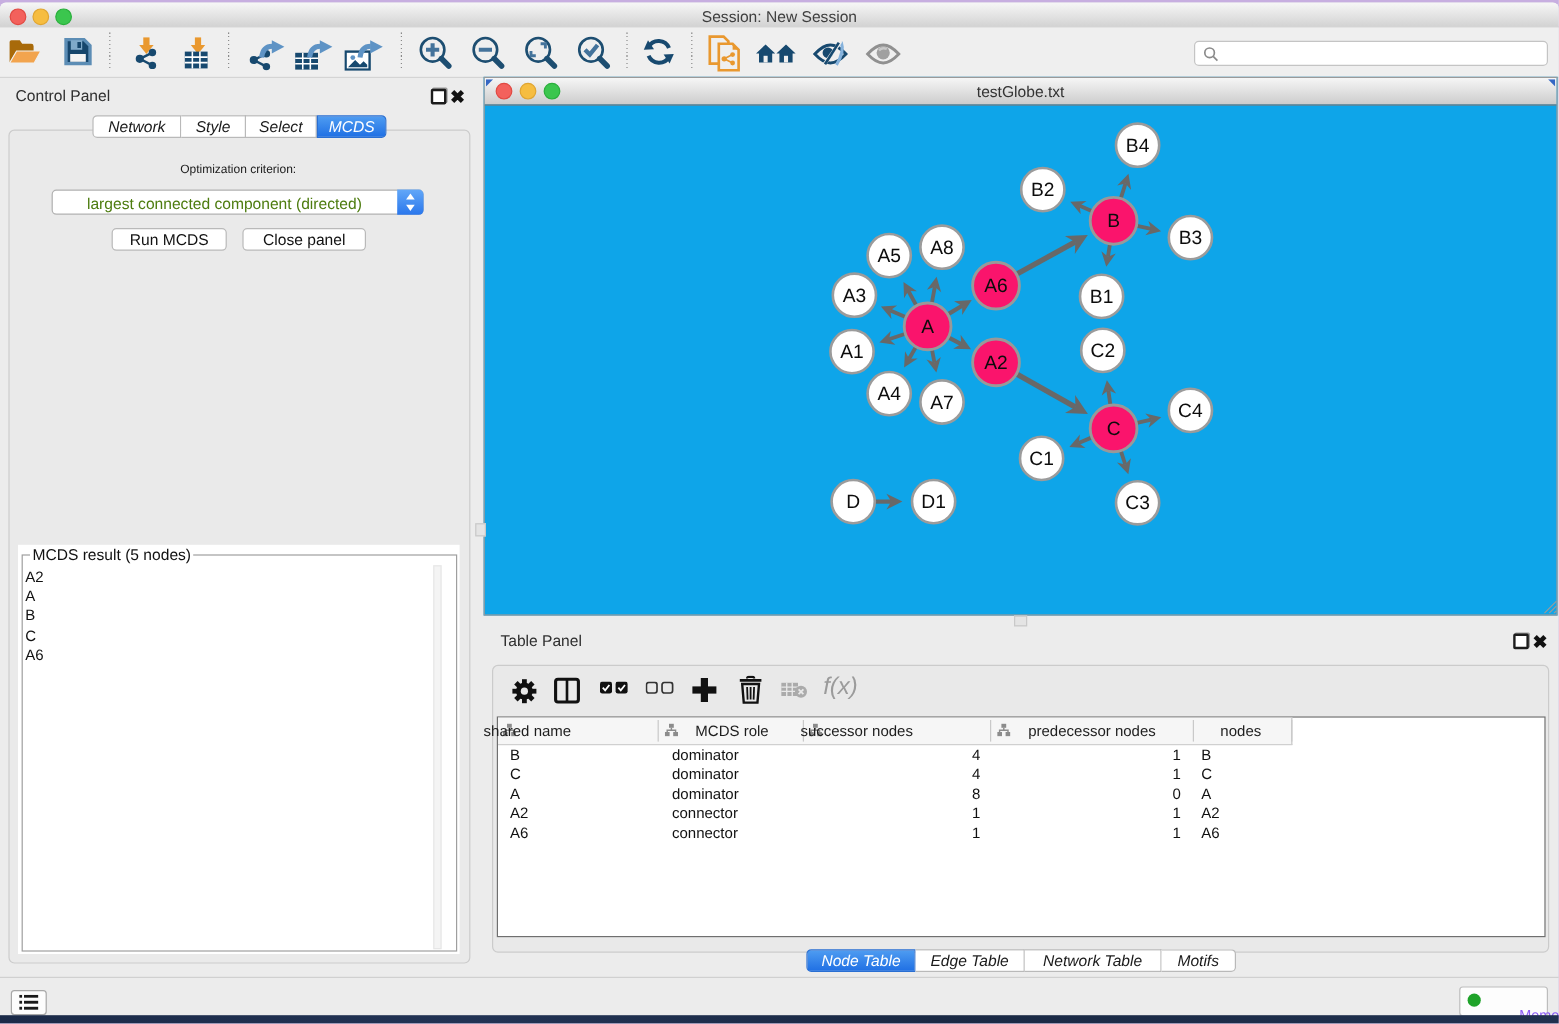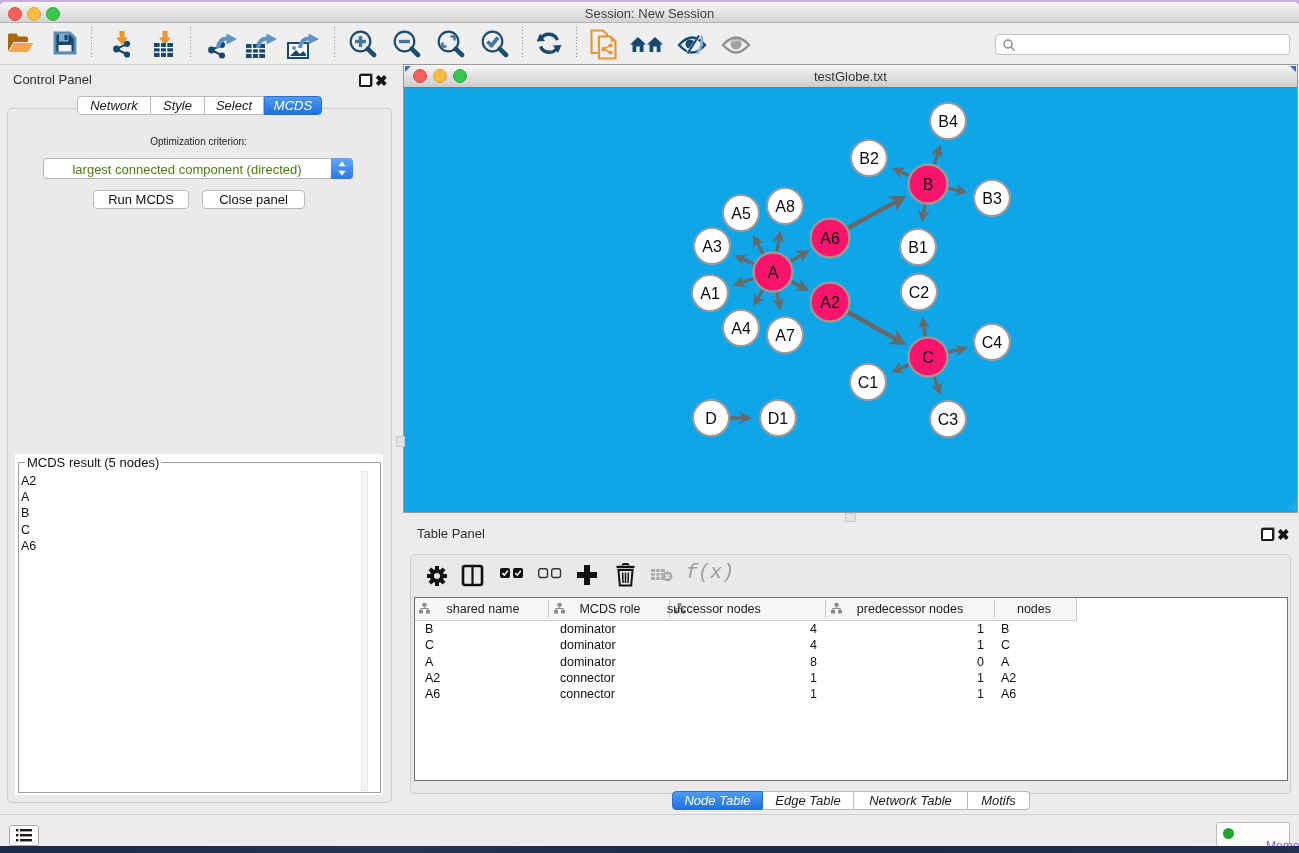--- a/index.html
+++ b/index.html
@@ -423,21 +423,21 @@
       <rect x="0" y="1" width="14" height="11" fill="#ababab"></rect>
       <g stroke="#e9e9e9" stroke-width="1.1">
         <line x1="0" y1="4.6" x2="14" y2="4.6"></line>
         <line x1="0" y1="8.2" x2="14" y2="8.2"></line>
         <line x1="4.6" y1="1" x2="4.6" y2="12"></line>
         <line x1="9.2" y1="1" x2="9.2" y2="12"></line>
       </g>
       <circle cx="16.5" cy="8.5" r="5" fill="#ababab"></circle>
       <path d="M14.5 6.5 L18.5 10.5 M18.5 6.5 L14.5 10.5" stroke="#e9e9e9" stroke-width="1.5"></path>
     </svg>
-  <div class="abs" style="left:686px;top:559px;font-family:Liberation Mono, monospace;font-style:italic;font-size:20px;color:#9b9b9b;">f(x)</div>
+  <div class="abs" style="left:686px;top:559px;font-family:Liberation Sans, sans-serif;font-style:italic;font-size:20px;color:#9b9b9b;">f(x)</div>
   <div class="abs" id="tablebox">
     <div class="abs" id="thead">
       <div class="abs hsep" style="left:133px;"></div>
       <div class="abs hsep" style="left:254px;"></div>
       <div class="abs hsep" style="left:410px;"></div>
       <div class="abs hsep" style="left:579px;"></div>
       <div class="abs hsep" style="left:661px;"></div>
       <svg class="abs" style="left:4px;top:5px" width="11" height="11" viewBox="0 0 11 11">
           <g fill="#8c8c8c">
             <rect x="3.5" y="0" width="4" height="3.5"></rect>
@@ -463,21 +463,21 @@
           </g>
         </svg>
       <svg class="abs" style="left:416px;top:5px" width="11" height="11" viewBox="0 0 11 11">
           <g fill="#8c8c8c">
             <rect x="3.5" y="0" width="4" height="3.5"></rect>
             <rect x="0" y="7" width="4" height="3.5"></rect>
             <rect x="7" y="7" width="4" height="3.5"></rect>
             <path d="M5.5 3.5 V5.5 M2 7 V5.5 H9 V7" stroke="#8c8c8c" stroke-width="1.2" fill="none"></path>
           </g>
         </svg>
-      <div class="abs hlab" style="left:-12px;width:160px;text-align:center;">shared name</div>
+      <div class="abs hlab" style="left:-12px;width:160px;">shared name</div>
       <div class="abs hlab" style="left:115px;width:160px;text-align:center;">MCDS role</div>
       <div class="abs hlab" style="left:252px;width:160px;text-align:left;">successor nodes</div>
       <div class="abs hlab" style="left:415px;width:160px;text-align:center;">predecessor nodes</div>
       <div class="abs hlab" style="left:539px;width:160px;text-align:center;">nodes</div>
     </div>
     <div class="abs cell" style="left:10px;top:24.0px;">B</div>
     <div class="abs cell" style="left:145px;top:24.0px;">dominator</div>
     <div class="abs cell" style="left:252px;top:24.0px;width:150px;text-align:right;">4</div>
     <div class="abs cell" style="left:419px;top:24.0px;width:150px;text-align:right;">1</div>
     <div class="abs cell" style="left:586px;top:24.0px;">B</div>

